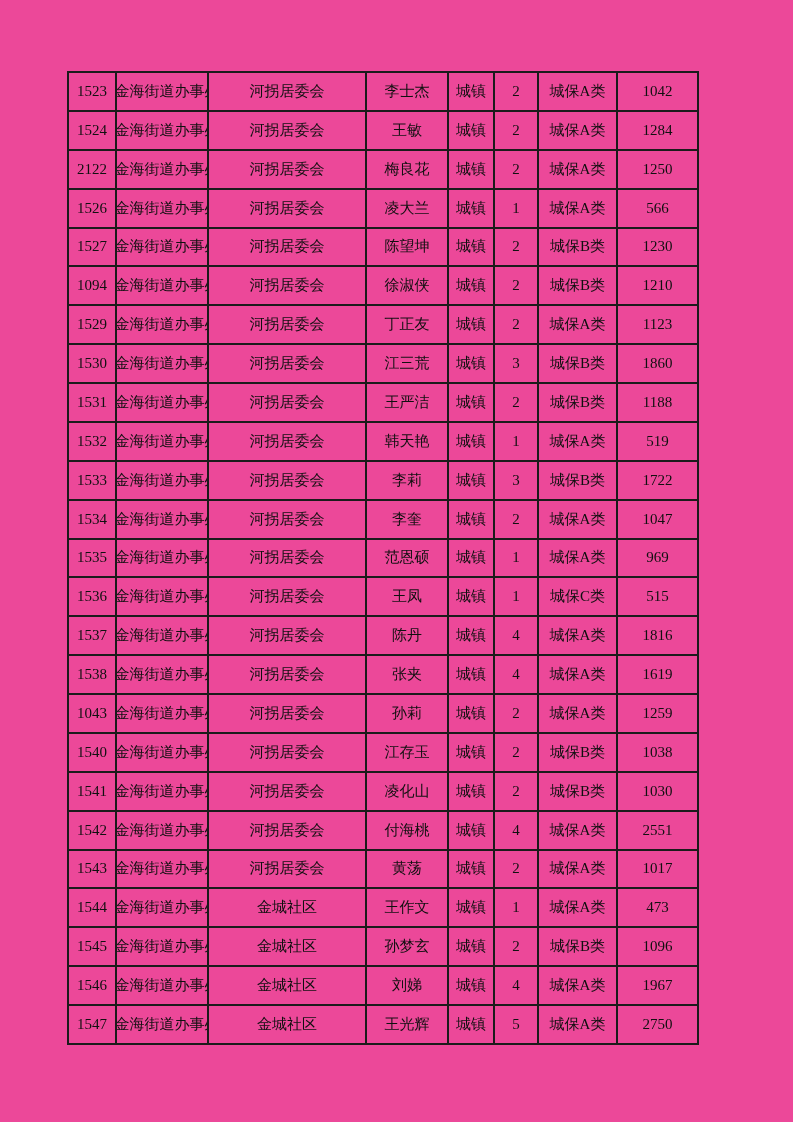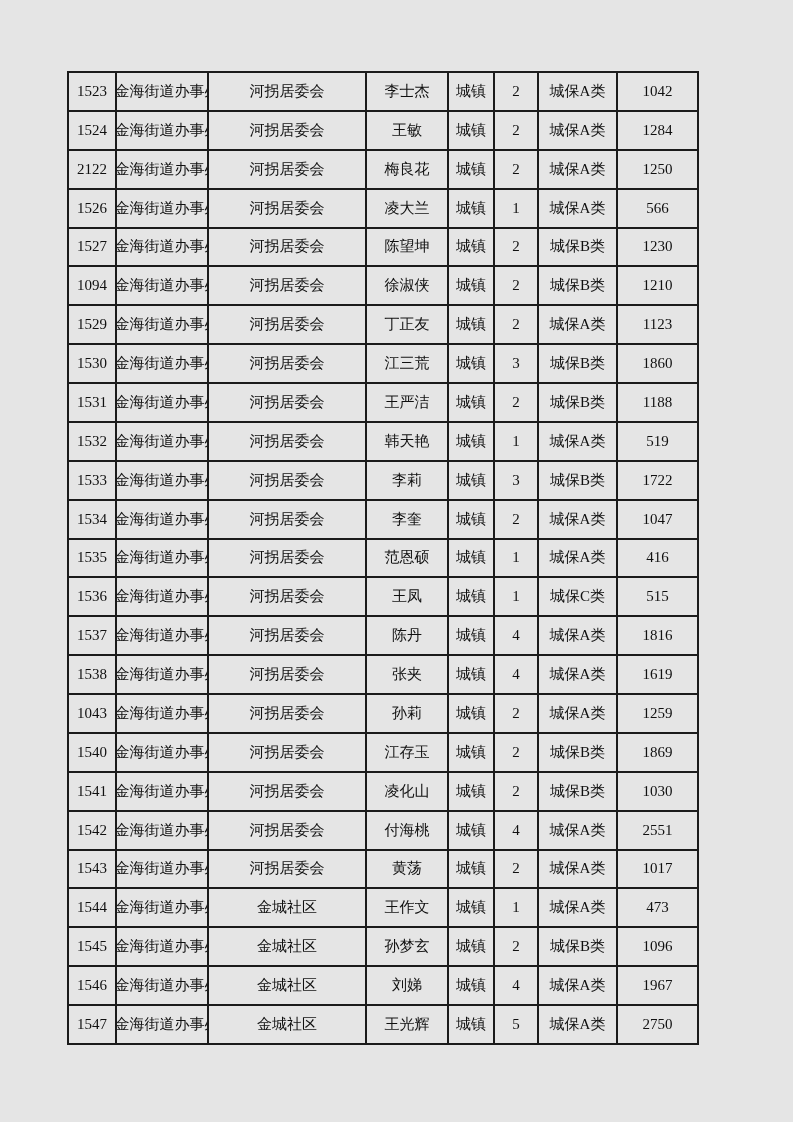--- a/index.html
+++ b/index.html
@@ -1,21 +1,21 @@
 <!DOCTYPE html>
 <html><head>
 <meta charset="utf-8">
 <style>
   * { margin: 0; padding: 0; box-sizing: border-box; }
   html, body { background: #ffffff; }
   .page {
     position: relative;
     width: 793px;
     height: 1122px;
-    background: #e5e5e5;
+    background: #ec4899;
     font-family: "Liberation Serif", "DejaVu Serif", serif;
     color: #101010;
     overflow: hidden;
   }
   table.data-table {
     position: absolute;
     left: 67px;
     top: 71px;
     width: 630px;
     height: 972px;
@@ -236,21 +236,21 @@
     <td>
       <div class="clip">
         <span class="clip-text">金海街道办事处</span>
       </div>
     </td>
     <td>河拐居委会</td>
     <td>范恩硕</td>
     <td>城镇</td>
     <td>1</td>
     <td>城保A类</td>
-    <td>416</td>
+    <td>969</td>
   </tr>
         <tr>
     <td>1536</td>
     <td>
       <div class="clip">
         <span class="clip-text">金海街道办事处</span>
       </div>
     </td>
     <td>河拐居委会</td>
     <td>王凤</td>
@@ -306,21 +306,21 @@
     <td>
       <div class="clip">
         <span class="clip-text">金海街道办事处</span>
       </div>
     </td>
     <td>河拐居委会</td>
     <td>江存玉</td>
     <td>城镇</td>
     <td>2</td>
     <td>城保B类</td>
-    <td>1869</td>
+    <td>1038</td>
   </tr>
         <tr>
     <td>1541</td>
     <td>
       <div class="clip">
         <span class="clip-text">金海街道办事处</span>
       </div>
     </td>
     <td>河拐居委会</td>
     <td>凌化山</td>

